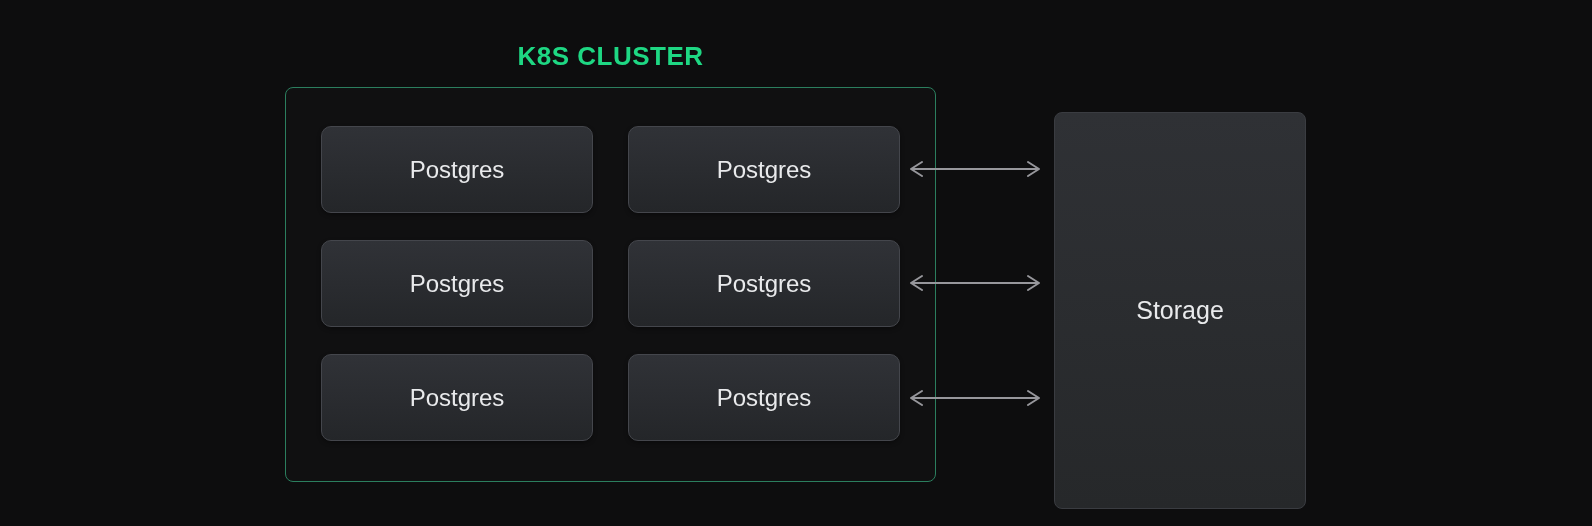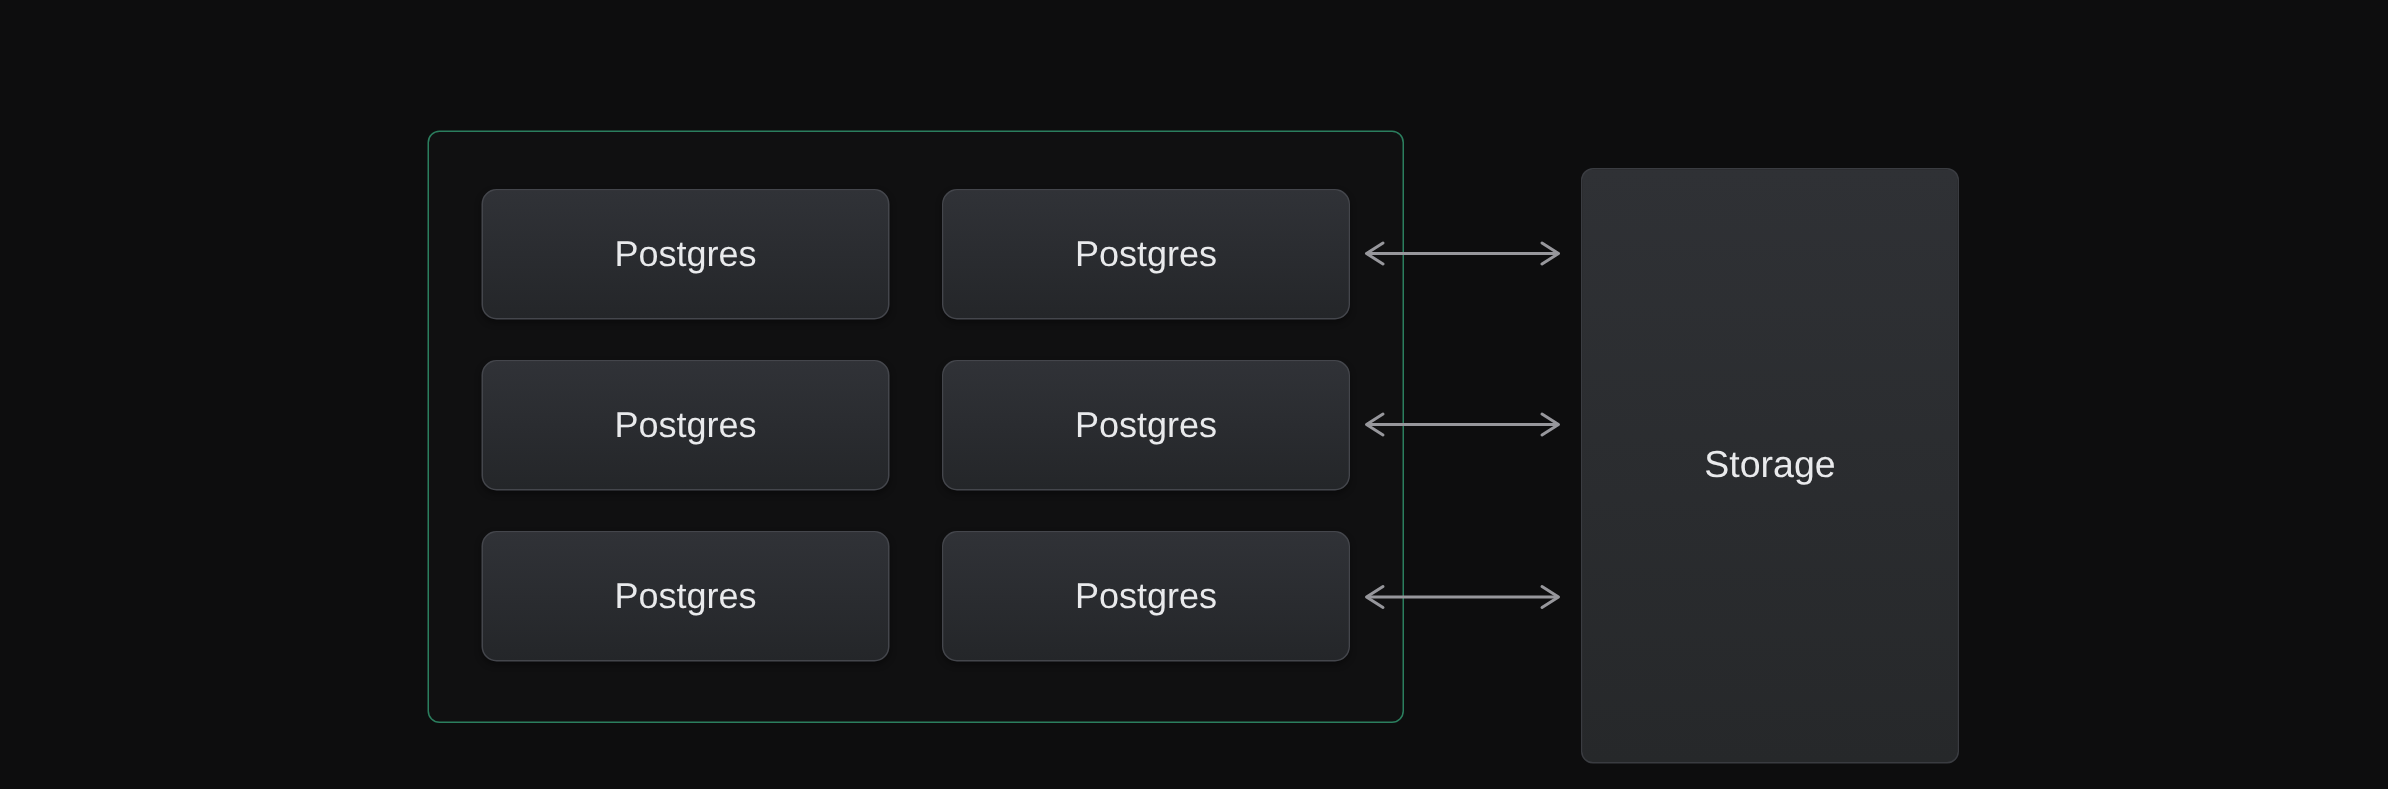--- a/index.html
+++ b/index.html
@@ -76,20 +76,21 @@
     color:var(--text);
     font-size:25px;
     margin-top:26px;
   }
 </style>
 </head>
 <body>
 
 <div class="stage">
 
+  <div class="cluster-title">K8S CLUSTER</div>
 
   <div class="cluster-box">
     <div class="node">
       <span>Postgres</span>
     </div>
     <div class="node">
       <span>Postgres</span>
     </div>
     <div class="node">
       <span>Postgres</span>

